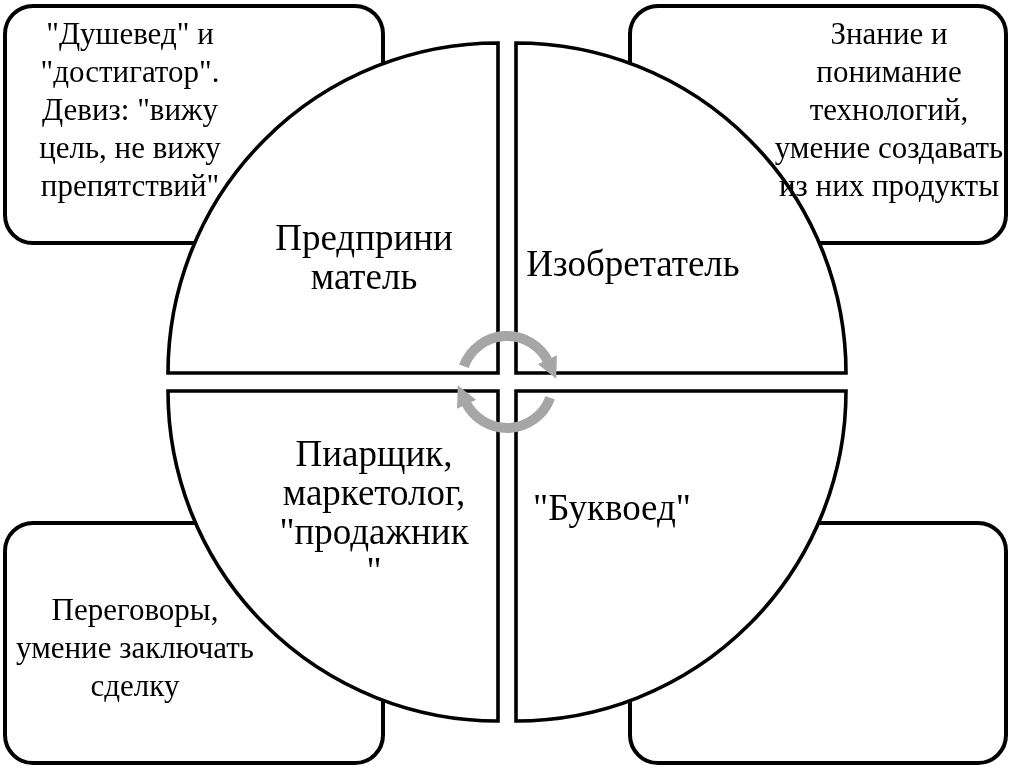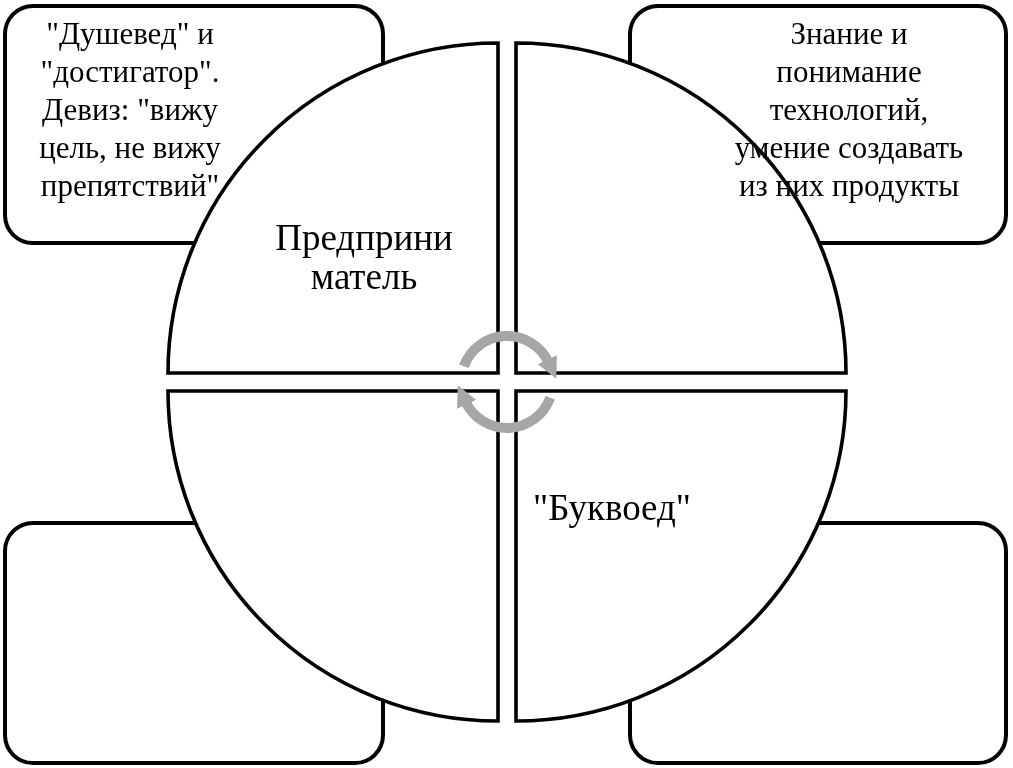--- a/index.html
+++ b/index.html
@@ -33,21 +33,21 @@
   }
 
   .text-layer {
     position: absolute;
     z-index: 3;
     white-space: pre-line;
     text-align: center;
   }
   .callout-text { font-size: 31px; line-height: 38px; }
   #text-tl { left: 5px;   top: 15px;  width: 250px; }
-  #text-tr { left: 724px; top: 15px;  width: 250px; }
+  #text-tr { left: 764px; top: 15px;  width: 250px; }
   #text-bl { left: 10px;  top: 591px; width: 250px; }
   #text-br { left: 753px; top: 598px; width: 250px; font-size: 31px; line-height: 33px; }
 
   .quad-label { font-size: 37px; line-height: 39px; }
   #label-tl { left: 236px; top: 218px; width: 256px; }
   #label-tr { left: 523px; top: 244px; width: 220px; }
   #label-bl { left: 246px; top: 434px; width: 256px; }
   #label-br { left: 502px; top: 488px; width: 220px; }
 </style>
 </head>
@@ -71,26 +71,34 @@
     <path d="M 516 373 L 516 43 A 330 330 0 0 1 846 373 Z" fill="#ffffff" stroke="#000000" stroke-width="3.6"></path>
     <path d="M 498 391 L 498 721 A 330 330 0 0 1 168 391 Z" fill="#ffffff" stroke="#000000" stroke-width="3.6"></path>
     <path d="M 516 391 L 846 391 A 330 330 0 0 1 516 721 Z" fill="#ffffff" stroke="#000000" stroke-width="3.6"></path>
 
     <path d="M 463.8 366.3 A 46 46 0 0 1 548.7 362.6" fill="none" stroke="#a6a6a6" stroke-width="10" marker-end="url(#arrowhead)"></path>
     <path d="M 550.2 397.7 A 46 46 0 0 1 465.3 401.4" fill="none" stroke="#a6a6a6" stroke-width="10" marker-end="url(#arrowhead)"></path>
   </svg>
 
   <div class="text-layer quad-label" id="label-tl">Предприни
 матель</div>
+  <div class="text-layer quad-label" id="label-tr">Изобретатель</div>
+  <div class="text-layer quad-label" id="label-bl">Пиарщик,
+маркетолог,
+"продажник
+"</div>
   <div class="text-layer quad-label" id="label-br">"Буквоед"</div>
 
   <div class="text-layer callout-text" id="text-tl">"Душевед" и
 "достигатор".
 Девиз: "вижу
 цель, не вижу
 препятствий"</div>
   <div class="text-layer callout-text" id="text-tr">Знание и
 понимание
 технологий,
 умение создавать
 из них продукты</div>
+  <div class="text-layer callout-text" id="text-bl">Переговоры,
+умение заключать
+сделку</div>
 
 </div>
 
 </body></html>

